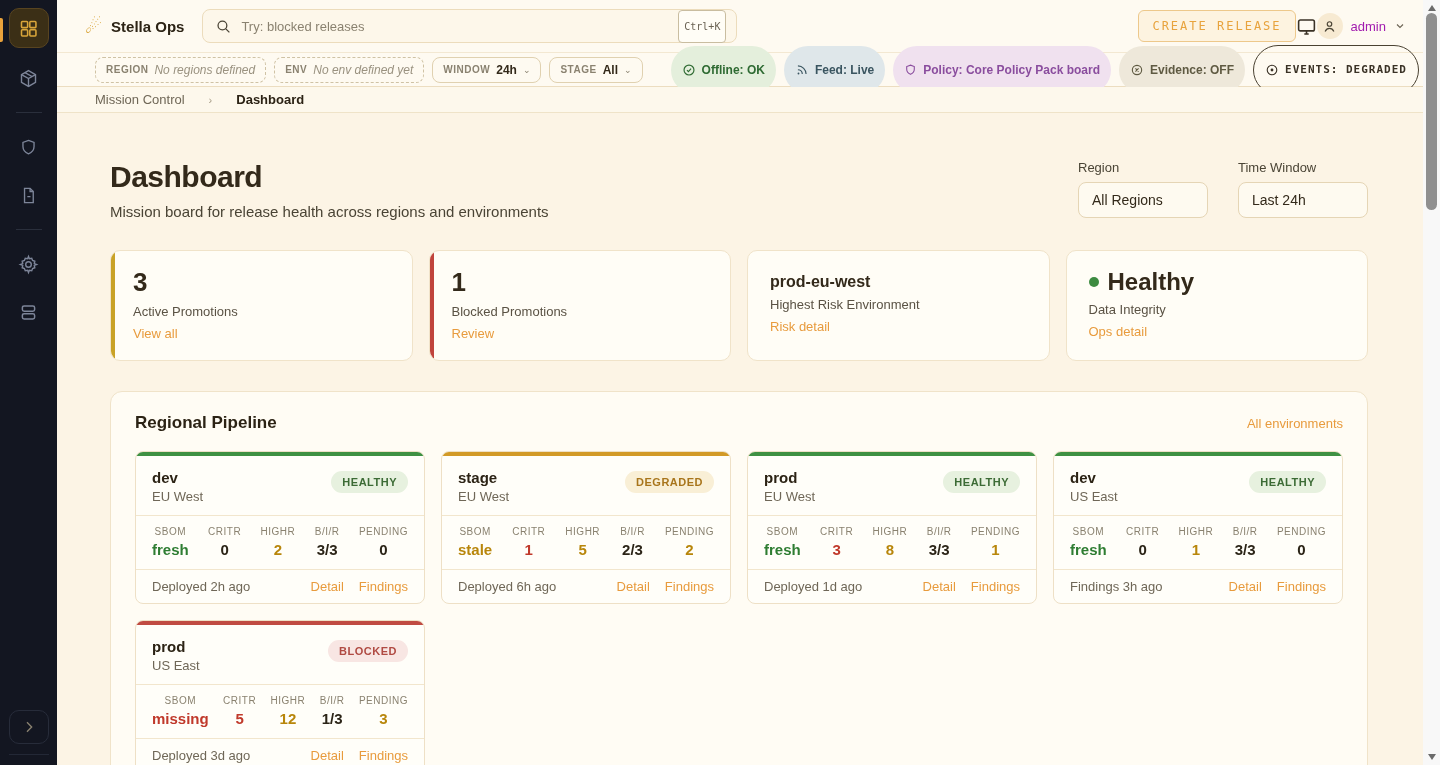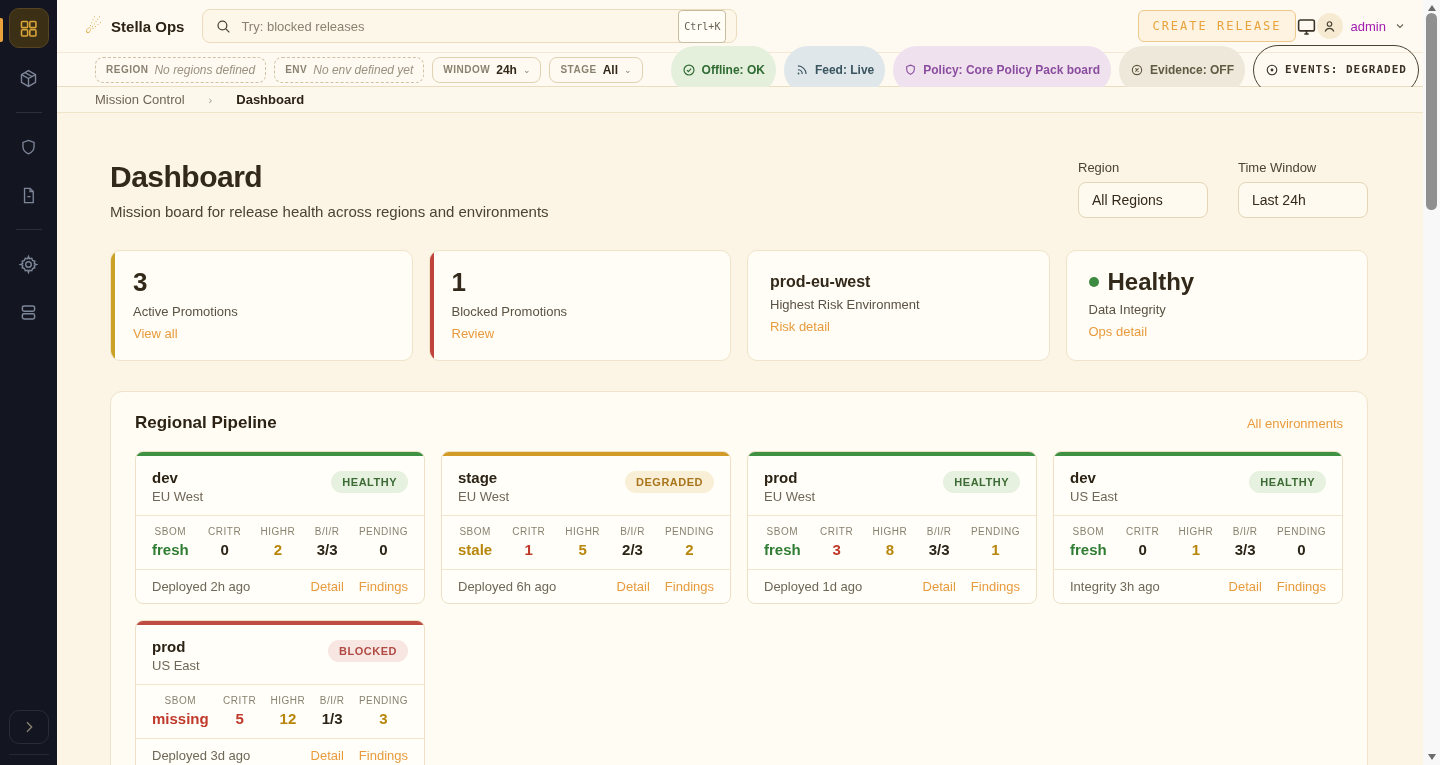--- a/index.html
+++ b/index.html
@@ -499,21 +499,21 @@
             <div class="stat">
                 <span class="slabel">B/I/R</span>
                 <span class="sval v-dark">3/3</span>
               </div>
             <div class="stat">
                 <span class="slabel">PENDING</span>
                 <span class="sval v-dark">0</span>
               </div>
           </div>
           <div class="pcard-foot">
-            <span class="deployed">Integrity 3h ago</span>
+            <span class="deployed">Findings 3h ago</span>
             <span class="flinks">
                 <a>Detail</a>
                 <a>Findings</a>
               </span>
           </div>
         </div>
 
         <div class="pcard t-red">
           <div class="topedge"></div>
           <div class="pcard-head">

